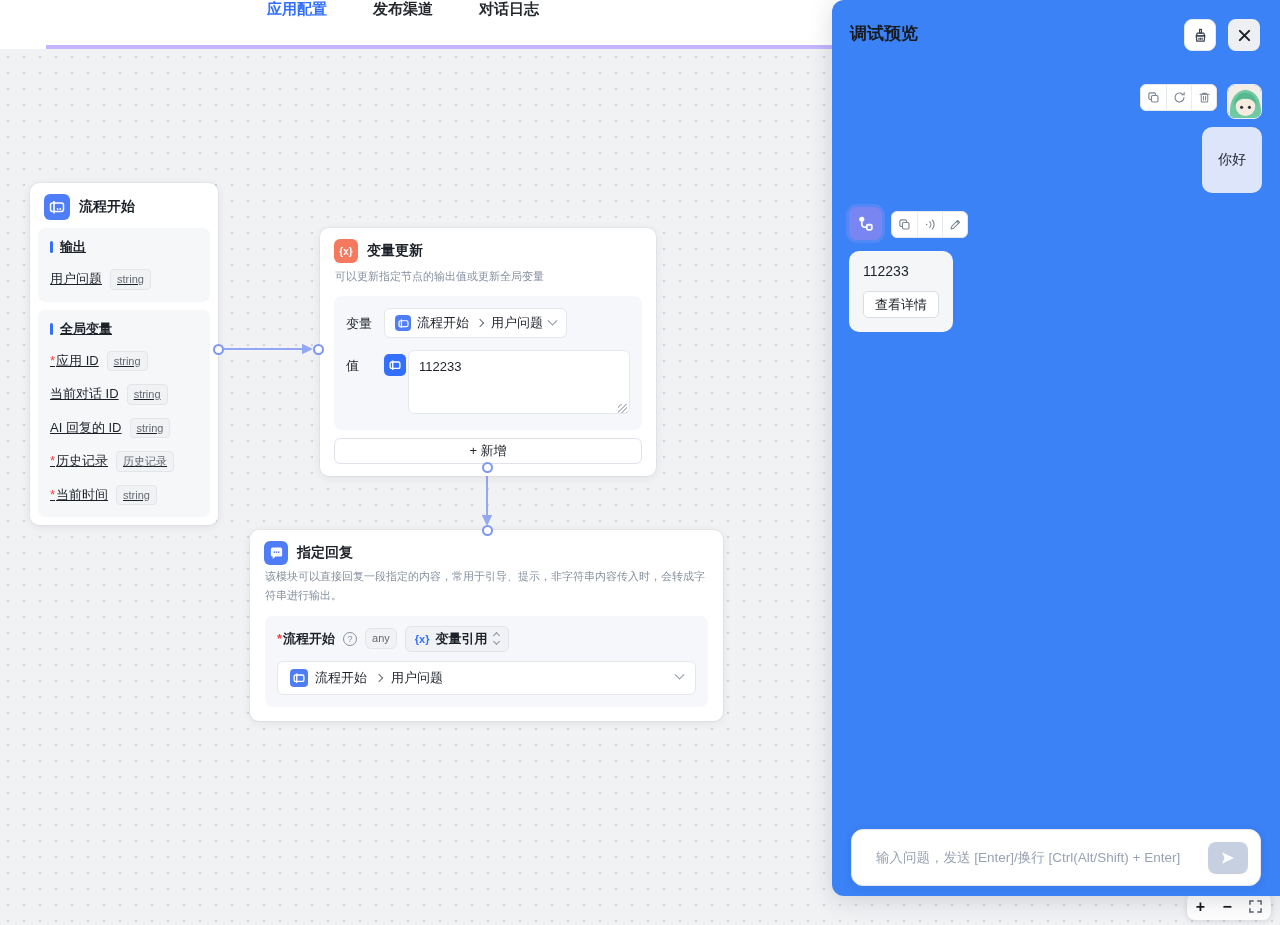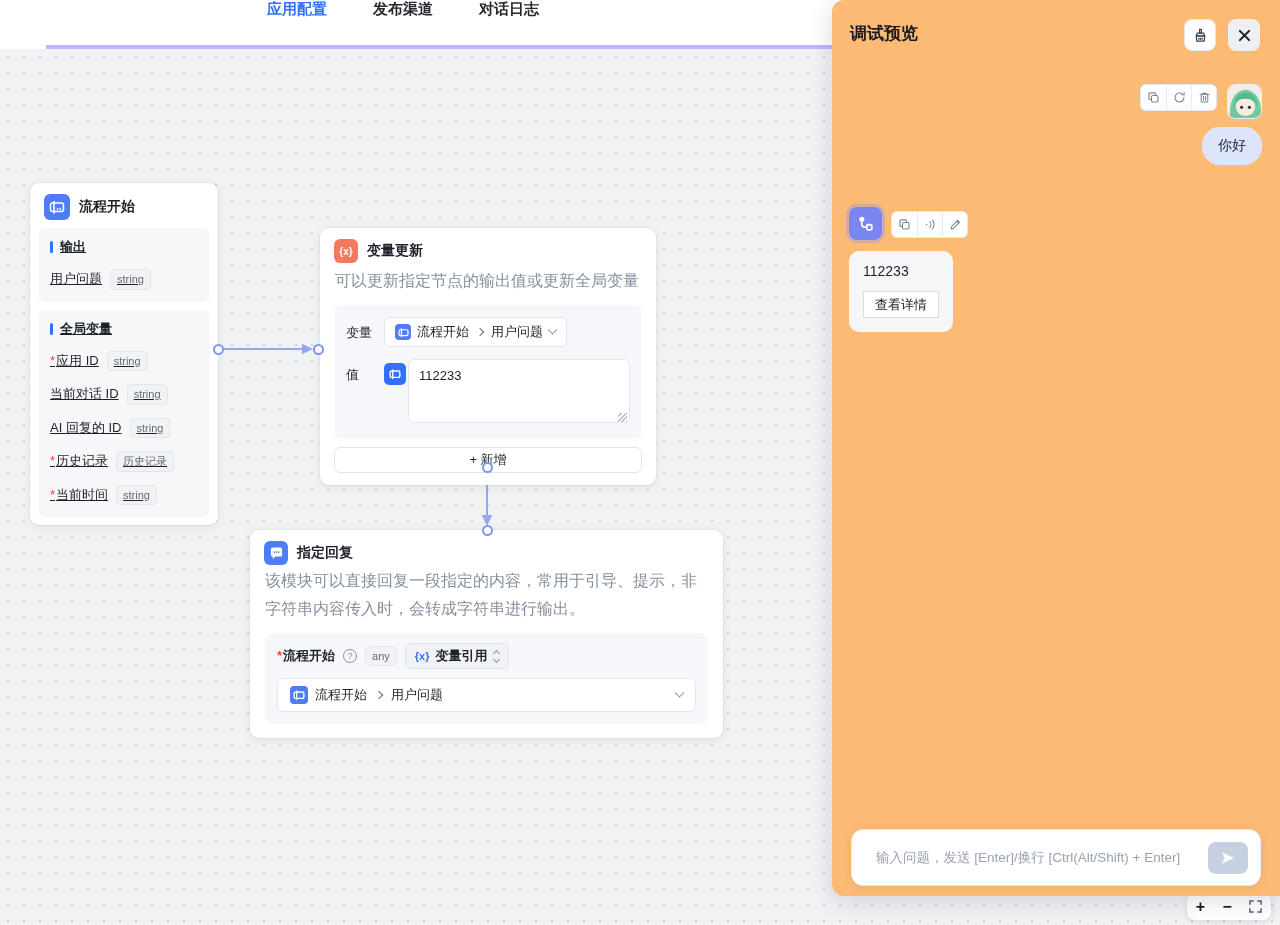--- a/index.html
+++ b/index.html
@@ -22,21 +22,21 @@
     border:2px solid #7d97f3; z-index:6; }
 
   .node { position:absolute; background:#fff; border-radius:9px;
     box-shadow:0 2px 10px rgba(25,32,56,.08), 0 0 0 1px rgba(25,32,56,.04); z-index:3; }
   .node-head { display:flex; align-items:center; gap:9px; padding:11px 14px 8px; }
   .node-icon { width:26px; height:26px; border-radius:6px; display:flex; align-items:center;
     justify-content:center; flex:0 0 auto; }
   .node-icon.blue { background:#4e7df7; }
   .node-icon.coral { background:#f4795f; color:#fff; font-size:10px; font-weight:700; }
   .node-title { font-size:14px; font-weight:700; }
-  .node-desc { font-size:16px; color:#85909e; line-height:1.75; padding:0 15px; }
+  .node-desc { font-size:11px; color:#85909e; line-height:1.75; padding:0 15px; }
 
   .sectionbox { background:#f6f7f9; border-radius:7px; margin:0 8px 8px; padding:10px 12px 12px;text-decoration:underline; }
   .sec-title { display:flex; align-items:center; font-size:13px; font-weight:700; margin-bottom:4px; }
   .sec-bar { width:3px; height:12px; background:#3370ff; border-radius:2px; margin-right:7px; }
   .io-row { display:flex; align-items:center; gap:8px; margin-top:13px; font-size:13px; }
   .req .lbl::before { content:"*"; color:#f53f3f; margin-right:1px; }
   .badge { background:#f1f2f4; border:1px solid #e3e5ea; color:#646a73; font-size:11px;
     border-radius:4px; padding:1px 6px; line-height:1.5; white-space:nowrap; }
 
   .panelbox { background:#f6f7fa; border-radius:8px; margin:10px 14px 8px; padding:12px; }
@@ -74,45 +74,45 @@
   .ref-select { display:flex; align-items:center; gap:7px; background:#fff; border:1px solid #e4e7ec;
     border-radius:6px; height:34px; padding:0 12px; margin-top:9px; font-size:13px; cursor:pointer; }
 
   
   .zoomctl { position:absolute; right:9px; bottom:5px; width:84px; height:27px; background:#fff;
     border-radius:8px; box-shadow:0 1px 6px rgba(25,32,56,.14); display:flex; align-items:center;
     justify-content:space-around; z-index:8; }
   .zoomctl .zi { font-size:16px; font-weight:700; color:#17191c; cursor:pointer; line-height:1; }
 
   
-  .dpanel { position:absolute; right:0; top:0; width:448px; height:896px; background:#fdba74;
+  .dpanel { position:absolute; right:0; top:0; width:448px; height:896px; background:#3b82f6;
     border-radius:12px 0 0 12px; box-shadow:0 4px 24px rgba(25,32,56,.16); z-index:10; }
   .dp-head { position:absolute; left:0; top:0; right:0; height:62px; }
   .dp-title { position:absolute; left:18px; top:22px; font-size:17px; font-weight:700; color:#171a1f; }
   .icon-btn { position:absolute; top:19px; width:32px; height:32px; border-radius:8px; background:#fff;
     border:1px solid #e5e7eb; display:flex; align-items:center; justify-content:center; cursor:pointer; }
   .icon-btn.clean { right:64px; }
   .icon-btn.close { right:20px; background:#edeff2; border:none; }
   .tool-group { display:flex; border:1px solid #e5e7eb; border-radius:6px; background:#fff; overflow:hidden; }
   .tool-cell { width:25px; height:25px; display:flex; align-items:center; justify-content:center;
     cursor:pointer; }
   .tool-cell + .tool-cell { border-left:1px solid #e9ebee; }
   .user-row { position:absolute; top:84px; right:18px; display:flex; align-items:flex-start; gap:10px; }
   .avatar { width:35px; height:35px; border-radius:8px; overflow:hidden; border:1px solid #edeef2; }
-  .bubble { position:absolute; top:127px; right:18px; background:#dde5fb; border-radius:18px;
-    padding:10px 16px; font-size:14px; }
+  .bubble { position:absolute; top:127px; right:18px; background:#dde5fb; border-radius:10px;
+    padding:24px 16px; font-size:14px; }
   .bot-row { position:absolute; top:207px; left:17px; display:flex; align-items:flex-start; gap:9px; }
   .bot-avatar { width:33px; height:33px; border-radius:8px; background:#7986f2;
     box-shadow:0 0 0 3px rgba(133,148,245,.35); display:flex; align-items:center; justify-content:center; }
   .bot-row .tool-group { margin-top:4px; }
   .bot-card { position:absolute; top:251px; left:17px; background:#f5f6f8; border-radius:10px;
     padding:12px 14px 14px; min-width:104px; }
   .bot-text { font-size:14px; }
   .detail-btn { margin-top:12px; height:27px; background:#fff; border:1px solid #dadde3;
-    border-radius:0; font-size:13px; color:#24282e; padding:0 11px; cursor:pointer; font-family:inherit; }
+    border-radius:5px; font-size:13px; color:#24282e; padding:0 11px; cursor:pointer; font-family:inherit; }
   .dp-input { position:absolute; left:19px; right:19px; bottom:10px; height:57px; background:#fff;
     border:1px solid #e7e9ef; border-radius:12px; box-shadow:0 2px 10px rgba(25,32,56,.08);
     display:flex; align-items:center;margin-top:22px; }
   .dp-input input { flex:1; border:none; outline:none; font-size:13.5px; padding:0 12px 0 24px;
     color:#1d2129; background:transparent; font-family:inherit; }
   .dp-input input::placeholder { color:#98a2b3; }
   .send-btn { width:40px; height:32px; border-radius:8px; background:#c6d0e0; border:none;
     margin-right:12px; display:flex; align-items:center; justify-content:center; cursor:pointer; flex:0 0 auto; }
 </style>
 </head>

